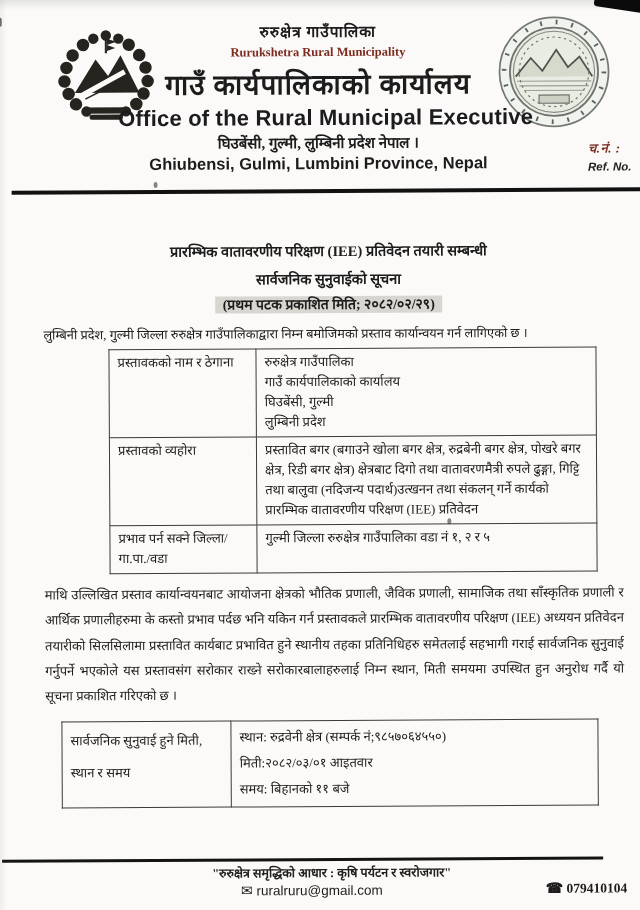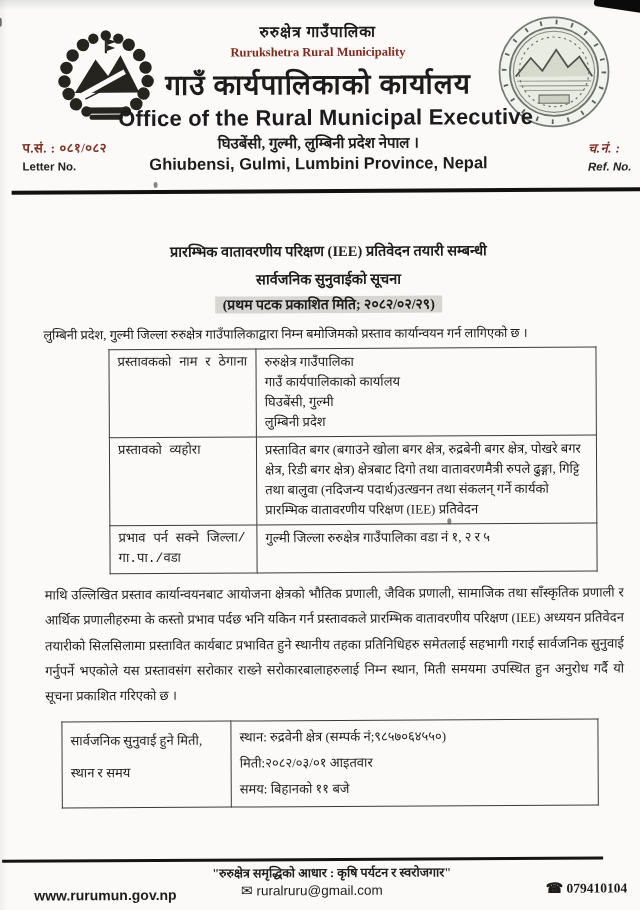--- a/index.html
+++ b/index.html
@@ -51,21 +51,21 @@
   .title1 { margin-top:44px; text-align:center; font-weight:bold; font-size:14.5px; }
   .title2 { margin-top:8px;  text-align:center; font-weight:bold; font-size:14.5px; }
   .title3 { margin-top:6px;  text-align:center; font-weight:bold; font-size:14px; }
   .title3 span { background:#d8d6d0; padding:1px 7px; }
   .intro { margin:11px 24px 0 44px; font-size:12.8px; }
 
   table.doc { border-collapse:collapse; }
   table.doc td { border:1px solid #3b3b3b; vertical-align:top; font-size:13px;
                  line-height:20px; padding:3px 7px 4px 8px; }
   .t1 { margin:6px 0 0 109px; width:488px; }
-  .t1 td.lab { width:131px;font-family:Liberation Mono, monospace; }
+  .t1 td.lab { width:131px; }
   .t2 { margin:12px 0 0 60px; width:537px; }
   .t2 td.lab { width:153px; line-height:32px; }
   .t2 td.val { line-height:26px; }
 
   .para { margin:8px 36px 0 44px; font-size:13px; line-height:1.95; text-align:justify; }
 
   
   .footer-rule { position:absolute; top:858px; left:0; width:601px; height:3px; background:#141414; }
   .slogan { position:absolute; top:864px; left:0; right:0; text-align:center;
             font-weight:bold; font-size:12.5px; color:#20201e; }
@@ -131,24 +131,20 @@
       <circle cx="50" cy="50" r="30" fill="none" stroke="#6d736c" stroke-width="1" stroke-dasharray="2 3"></circle>
     </svg>
 
     <div class="head-center">
       <div class="org-np">रुरुक्षेत्र गाउँपालिका</div>
       <div class="org-en">Rurukshetra Rural Municipality</div>
       <div class="office-np">गाउँ कार्यपालिकाको कार्यालय</div>
       <div class="office-en">Office of the Rural Municipal Executive</div>
     </div>
 
-    <div class="meta-left">
-      <div class="np-label">प.सं. : ०८१/०८२</div>
-      <div class="en-label">Letter No.</div>
-    </div>
     <div class="addr-block">
       <div class="addr-np">घिउबेंसी, गुल्मी, लुम्बिनी प्रदेश नेपाल ।</div>
       <div class="addr-en">Ghiubensi, Gulmi, Lumbini Province, Nepal</div>
     </div>
     <div class="meta-right">
       <div class="np-label">च.नं. :</div>
       <div class="en-label">Ref. No.</div>
     </div>
 
     <div class="header-rule"></div>
@@ -193,21 +189,20 @@
             <div>मिती:२०८२/०३/०१ आइतवार</div>
             <div>समय: बिहानको ११ बजे</div>
           </td>
         </tr>
       </tbody>
         </table>
     </div>
 
     <div class="footer-rule"></div>
     <div class="slogan">"रुरुक्षेत्र समृद्धिको आधार : कृषि पर्यटन र स्वरोजगार"</div>
-    <div class="foot-site">www.rurumun.gov.np</div>
     <div class="foot-mail">
       <span class="glyph">✉</span>
       <span>ruralruru@gmail.com</span>
     </div>
     <div class="foot-phone">
       <span class="glyph">☎</span>
       <span>079410104</span>
     </div>
 
   </div>

